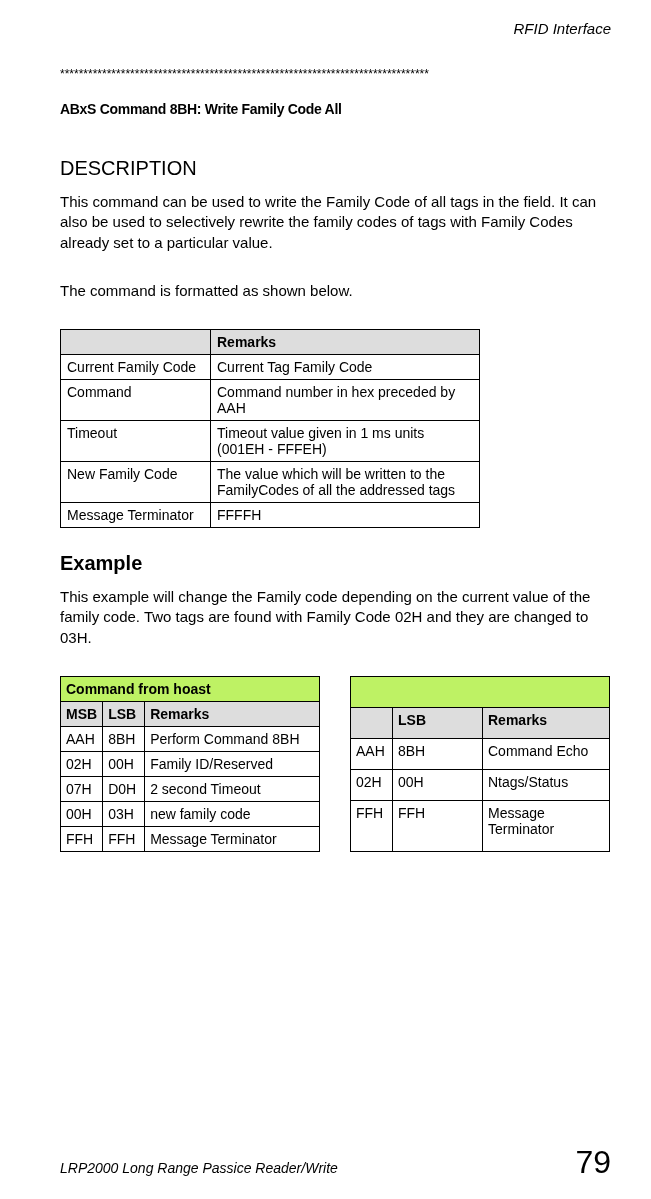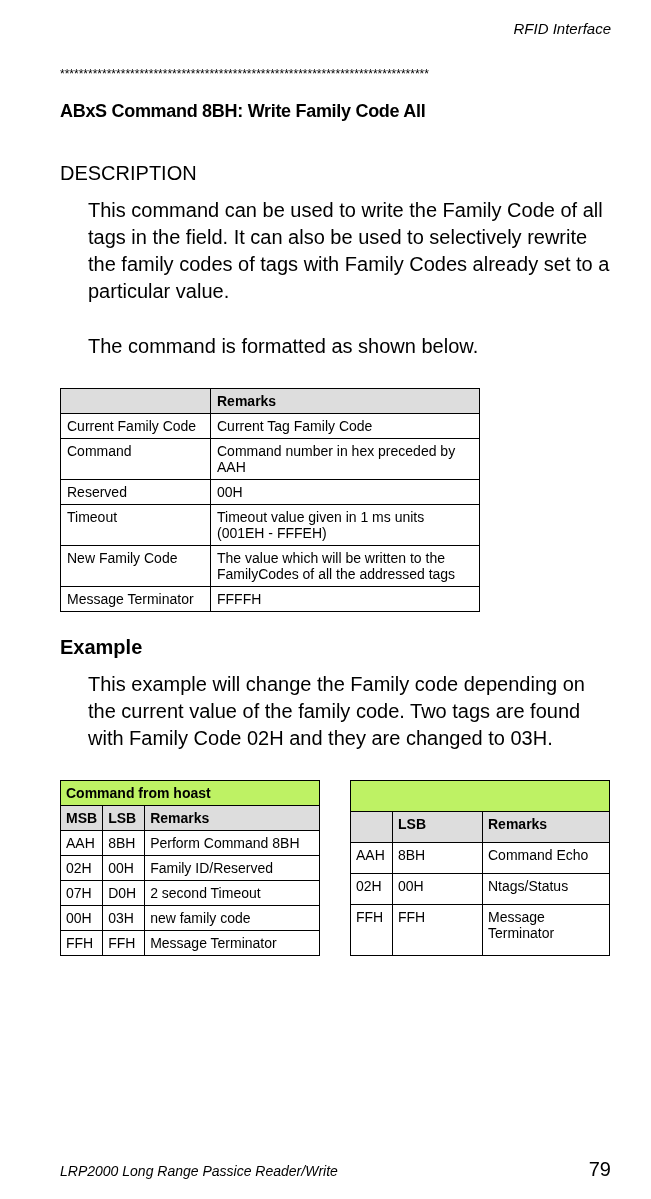--- a/index.html
+++ b/index.html
@@ -25,34 +25,33 @@
   .stars {
     font-size: 12px;
     letter-spacing: 0;
     overflow: hidden;
     white-space: nowrap;
     margin-bottom: 6px;
     width: 100%;
   }
   .title {
     font-weight: bold;
-    font-size: 18px;
+    font-size: 14px;
     margin-bottom: 40px;
     letter-spacing: -0.3px;
     margin-top: 20px;
   }
   .section-heading {
     font-size: 20px;
     margin-bottom: 12px;
   }
   .body-text {
-    font-size: 20px;
+    font-size: 15px;
     line-height: 1.35;
     margin-bottom: 28px;
-    margin-left: 28px;
   }
   .sub-heading {
     font-weight: bold;
     font-size: 20px;
     margin-top: 24px;
     margin-bottom: 12px;
   }
   table {
     border-collapse: collapse;
     font-size: 14px;
@@ -88,21 +87,21 @@
     right: 40px;
     display: flex;
     justify-content: space-between;
     align-items: baseline;
   }
   .footer-left {
     font-style: italic;
     font-size: 14px;
   }
   .footer-right {
-    font-size: 20px;
+    font-size: 32px;
   }
   .lsb-wide { width: 90px; }
 </style>
 </head>
 <body>
 
 <div class="page">
   <div class="header-right">RFID Interface</div>
   <div class="stars">*******************************************************************************</div>
   <div class="title">ABxS Command 8BH: Write Family Code All</div>
@@ -120,24 +119,20 @@
     </tr>
     <tr>
           <td>Current Family Code</td>
           <td>Current Tag Family Code</td>
         </tr>
     <tr>
           <td>Command</td>
           <td>Command number in hex preceded by AAH</td>
         </tr>
     <tr>
-          <td>Reserved</td>
-          <td>00H</td>
-        </tr>
-    <tr>
           <td>Timeout</td>
           <td>Timeout value given in 1 ms units (001EH - FFFEH)</td>
         </tr>
     <tr>
           <td>New Family Code</td>
           <td>The value which will be written to the FamilyCodes of all the addressed tags</td>
         </tr>
     <tr>
           <td>Message Terminator</td>
           <td>FFFFH</td>

